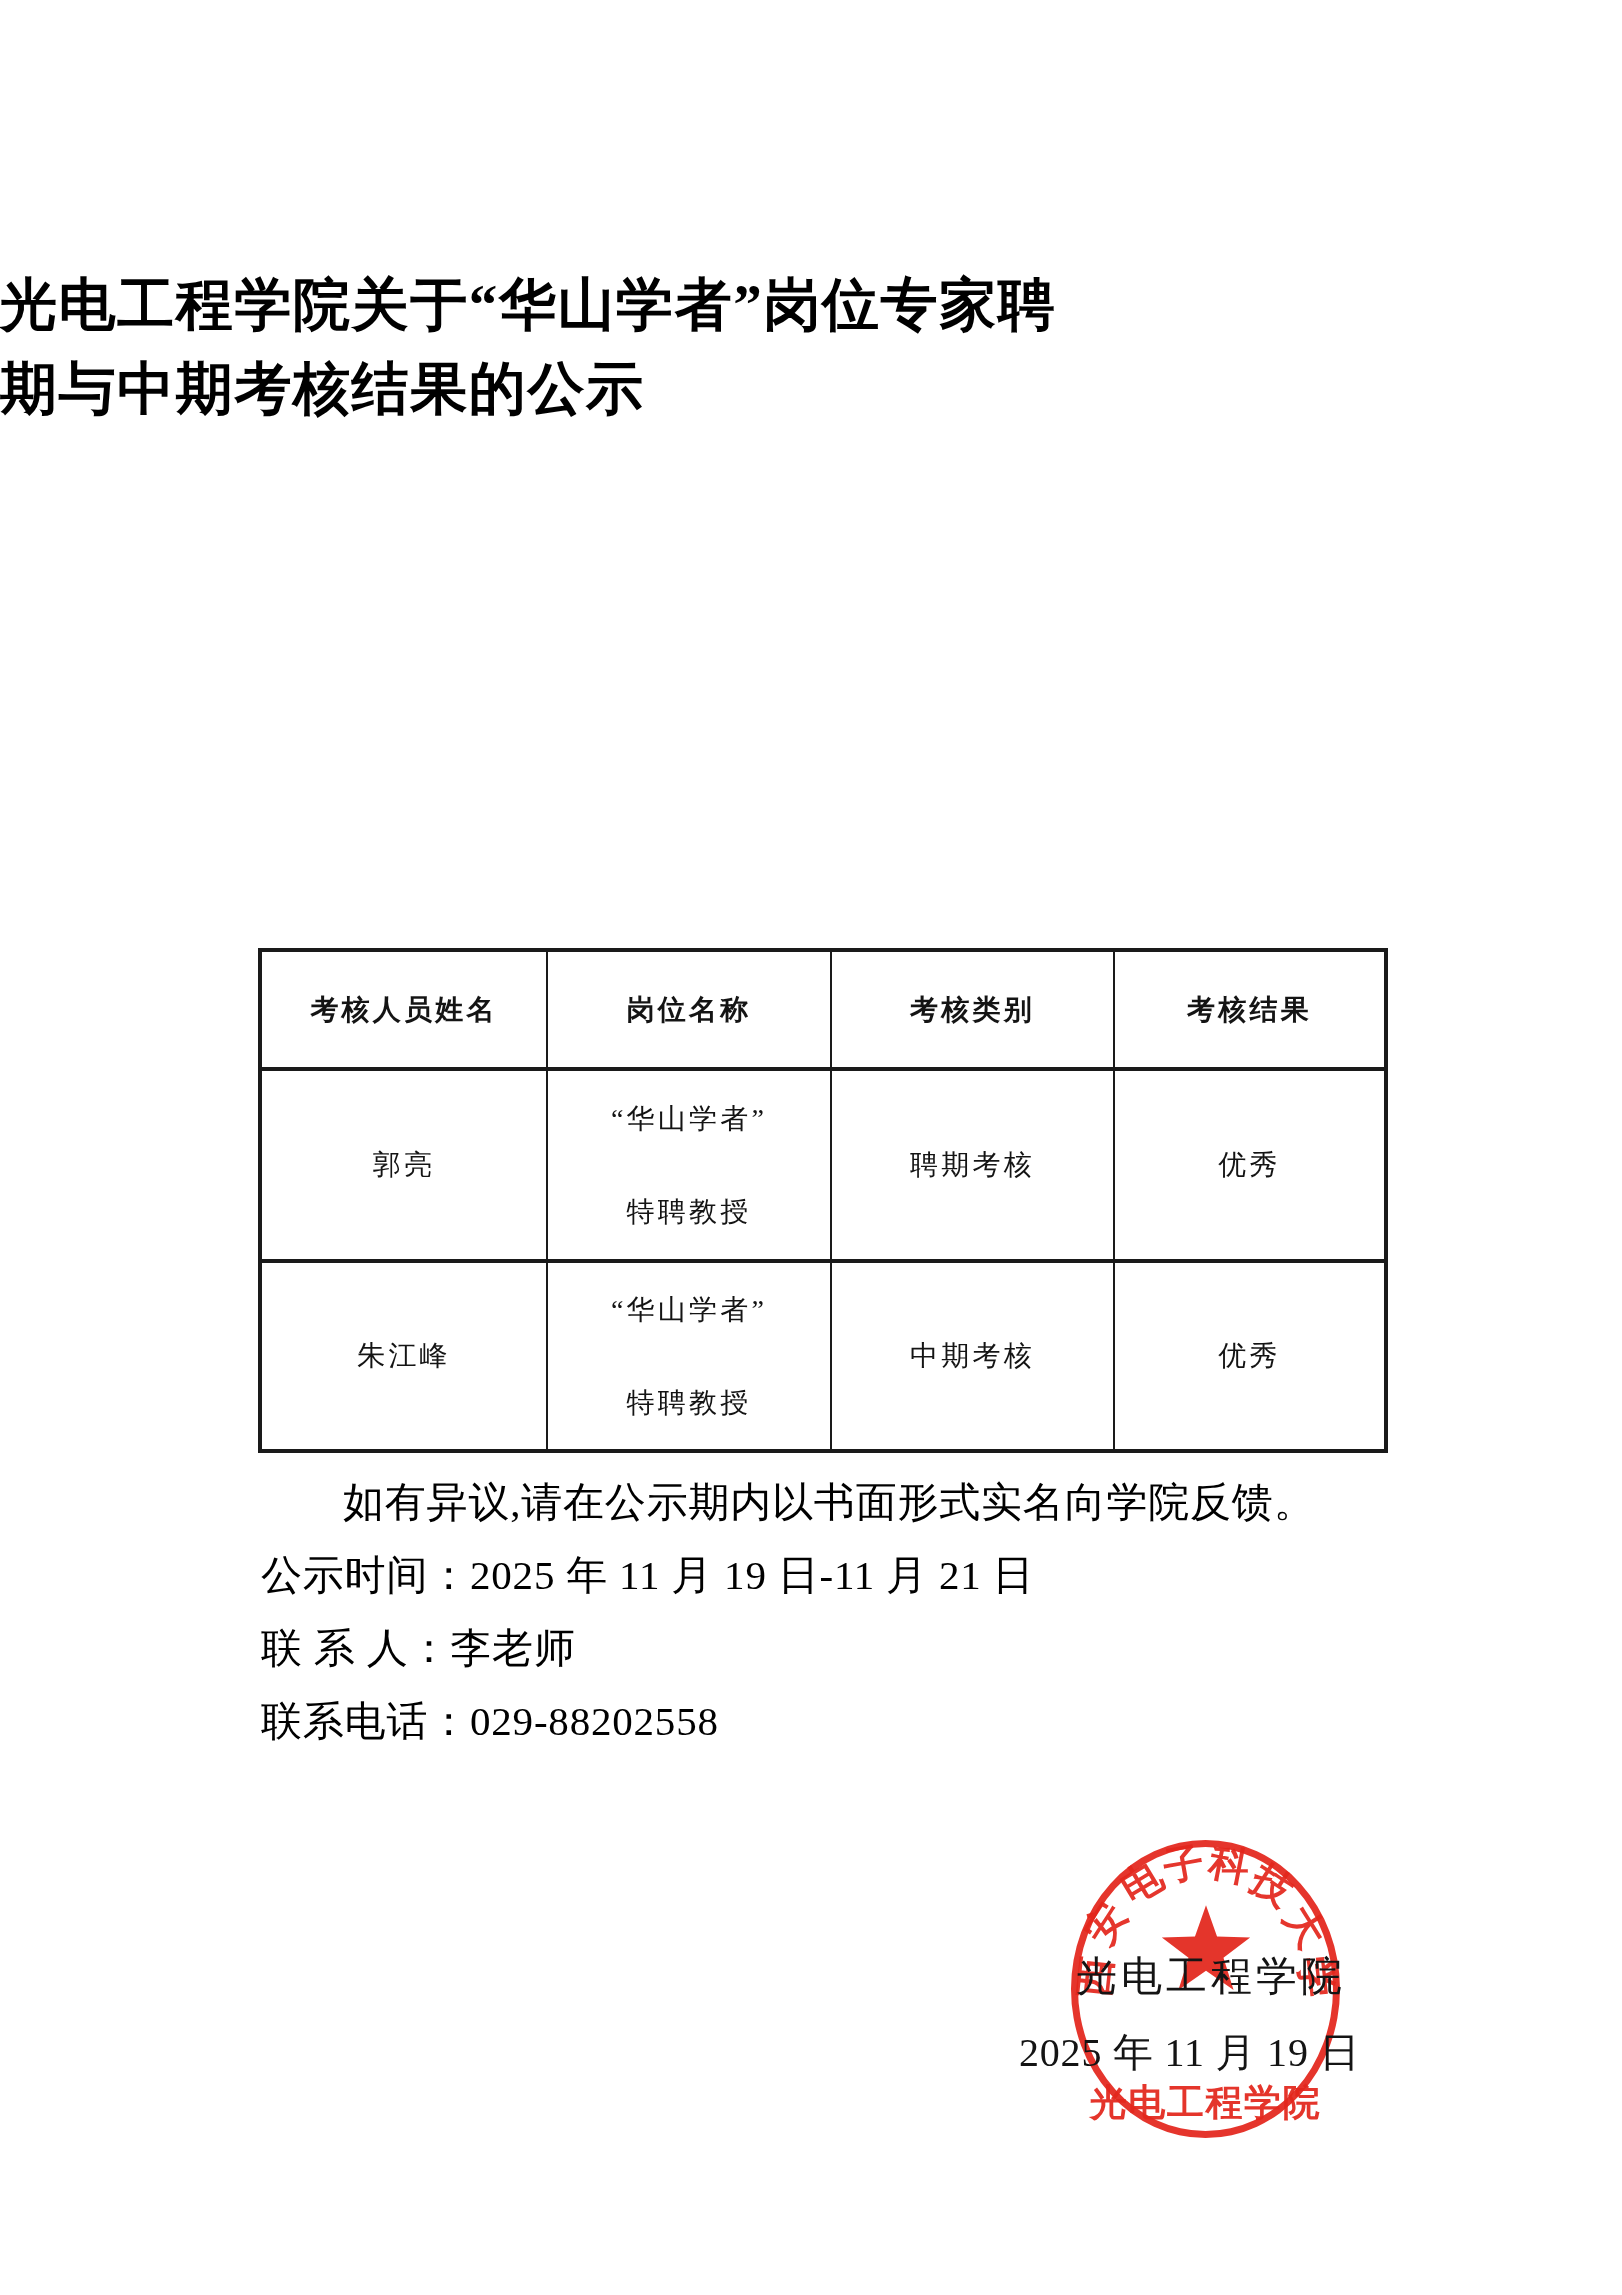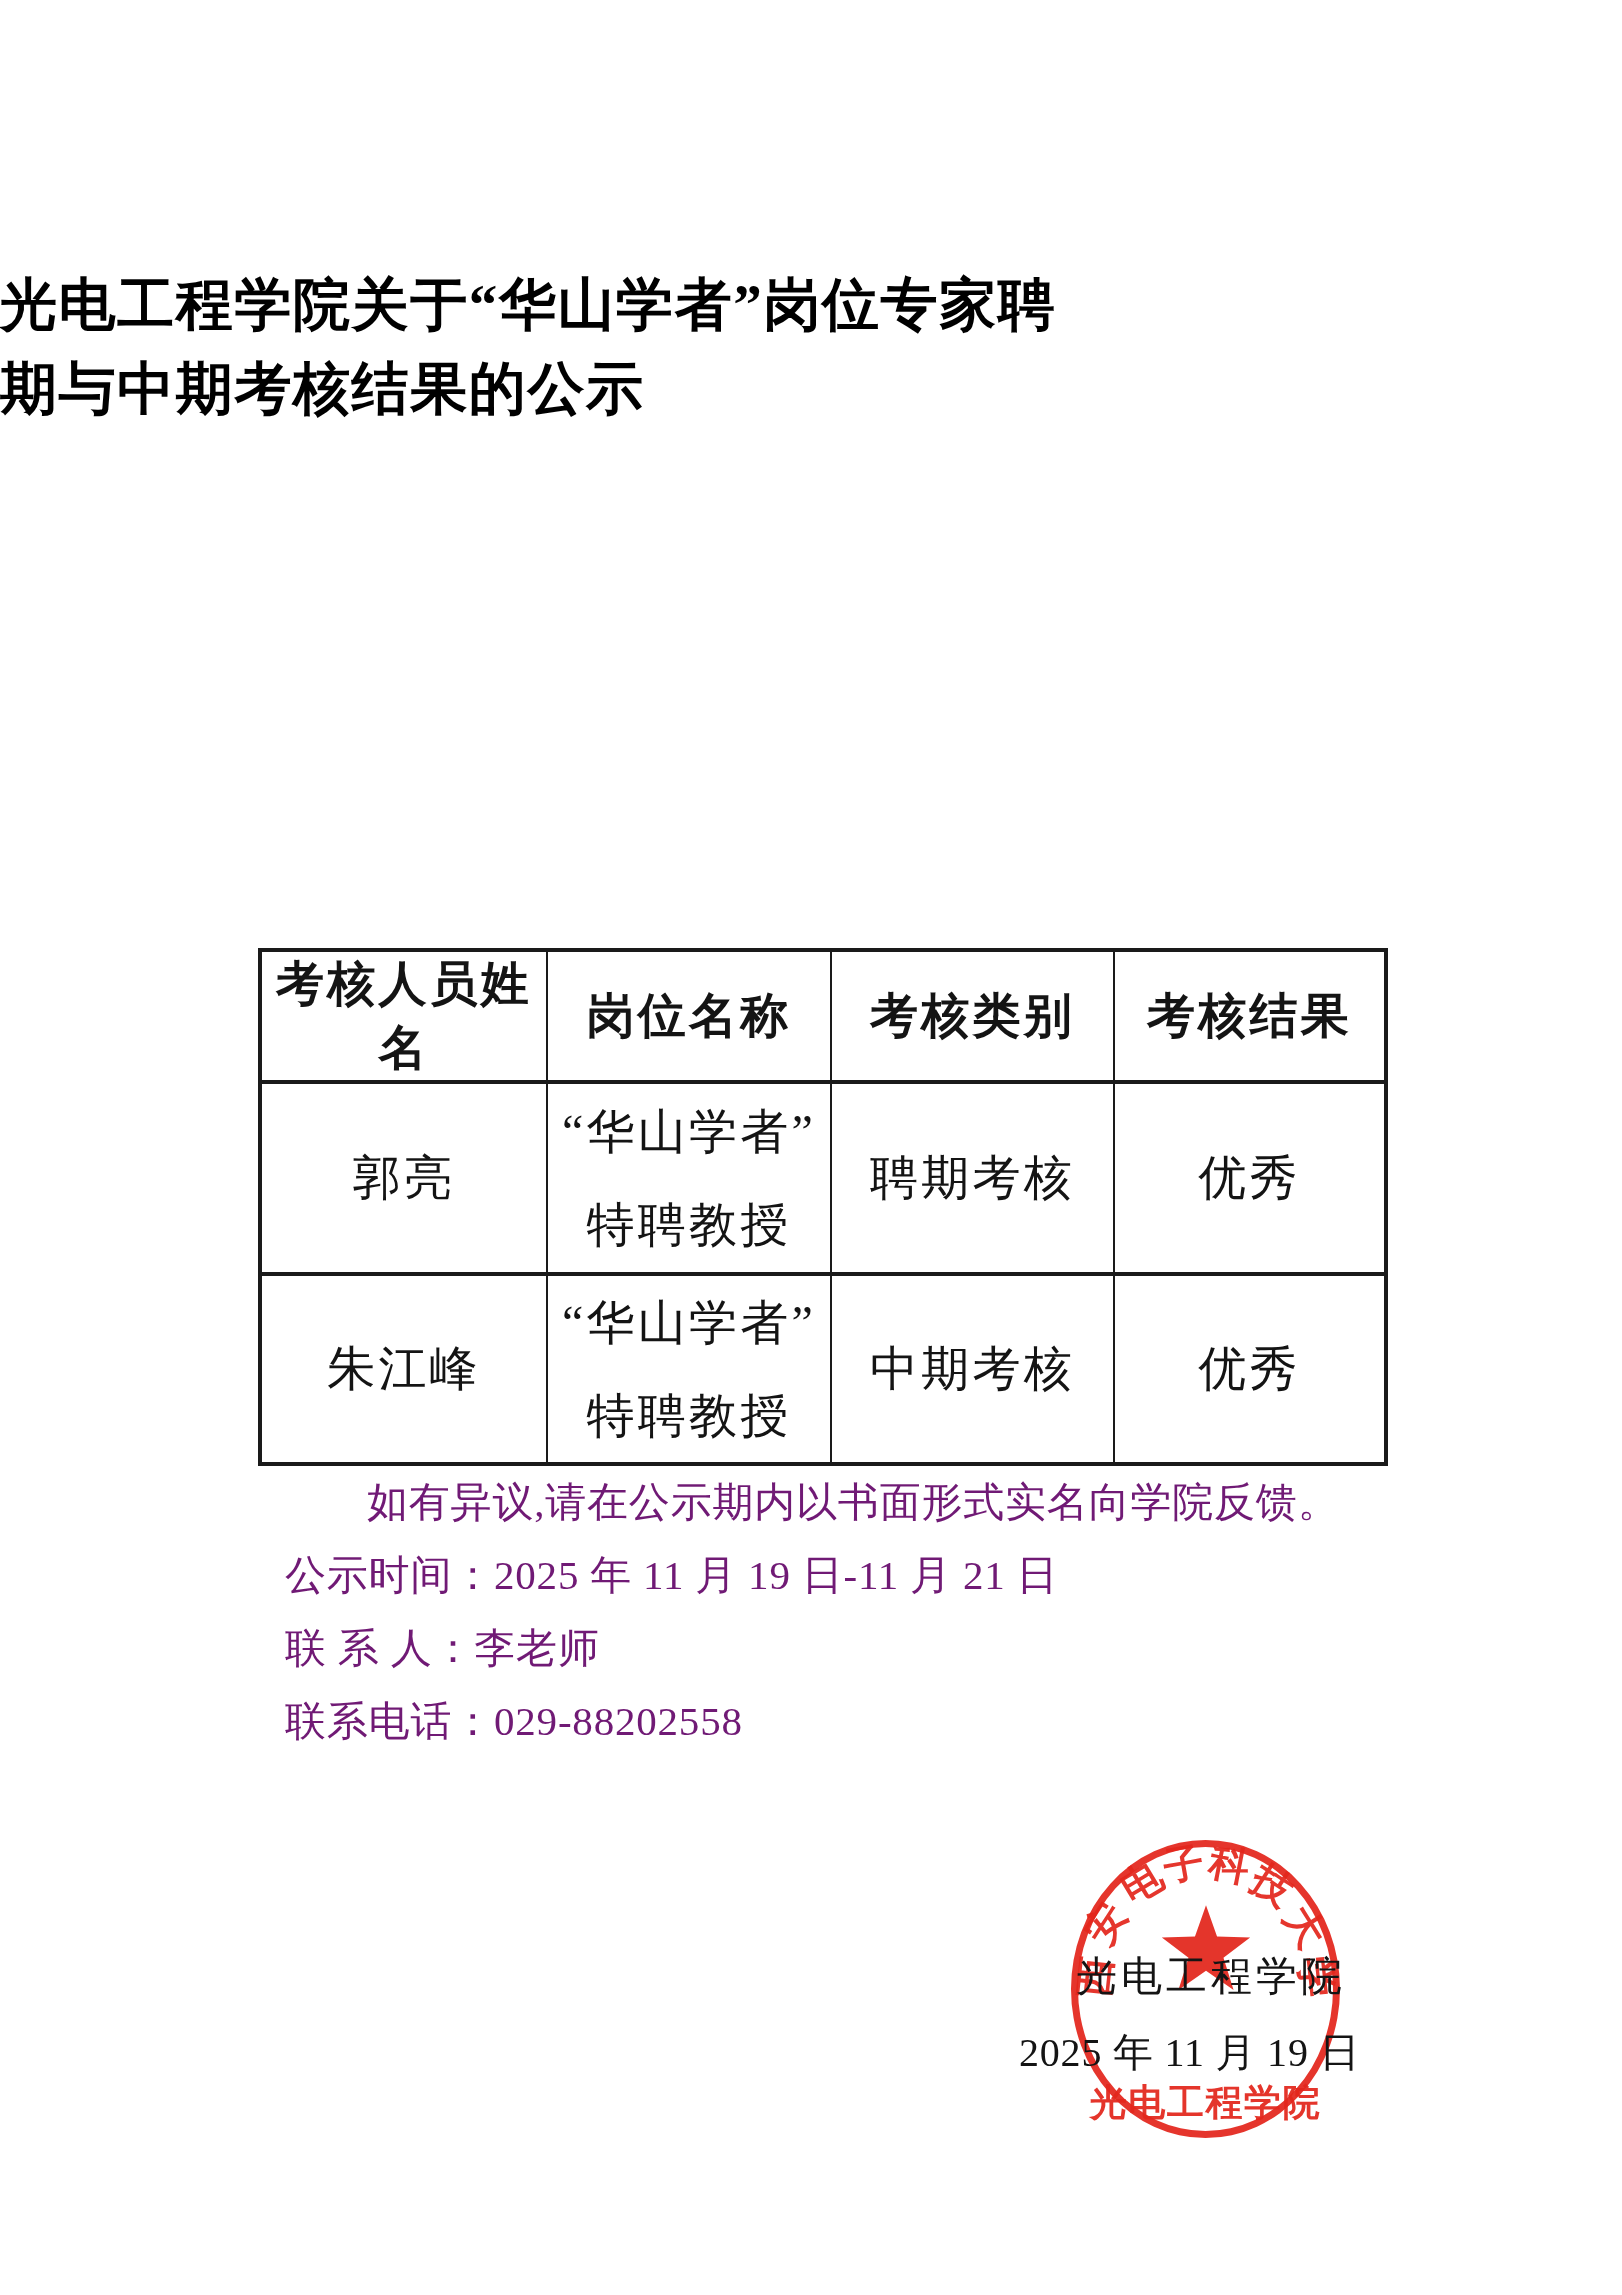--- a/index.html
+++ b/index.html
@@ -30,37 +30,37 @@
   .body-line { text-align:justify; text-align-last:justify; height:82px; }
   .body-line.first { text-indent:2em; }
   .body-line.last { text-align:left; text-align-last:left; }
 
   
   .result-table {
     position:absolute; left:258px; top:948px;
     border-collapse:collapse; table-layout:fixed;
     width:1125px;
     border:4px solid #1a1a1a;
-    font-size:48px; color:#141414;padding-left:18px;
+    font-size:28px; color:#141414;padding-left:18px;
   }
   .result-table th, .result-table td {
     border:2.4px solid #1a1a1a;
     text-align:center; vertical-align:middle;
     padding:0;
   }
   .result-table thead th { height:119px; font-weight:bold; border-bottom:4px solid #1a1a1a; letter-spacing:3.2px; }
   .result-table tbody td { border-bottom:4px solid #1a1a1a; letter-spacing:3.2px; }
   .result-table tbody tr.r1 td { height:192px; }
   .result-table tbody tr.r2 td { height:190px; }
   .pos-cell div { line-height:93px; }
 
   
   .notice-block {
     position:absolute; left:261px; top:1466px; width:1120px;
-    font-size:41px; line-height:73px; color:#701a75;margin-left:24px;
+    font-size:41px; line-height:73px; color:#000000;
   }
   .notice-line { text-indent:2em; letter-spacing:0.8px; }
   .contact-line { letter-spacing:0.8px; }
   .c-label { letter-spacing:0.8px; }
 
   
   .sig-org {
     position:absolute; left:1076px; top:1949px;
     font-size:41px; letter-spacing:4px; color:#141414; z-index:6;
   }

